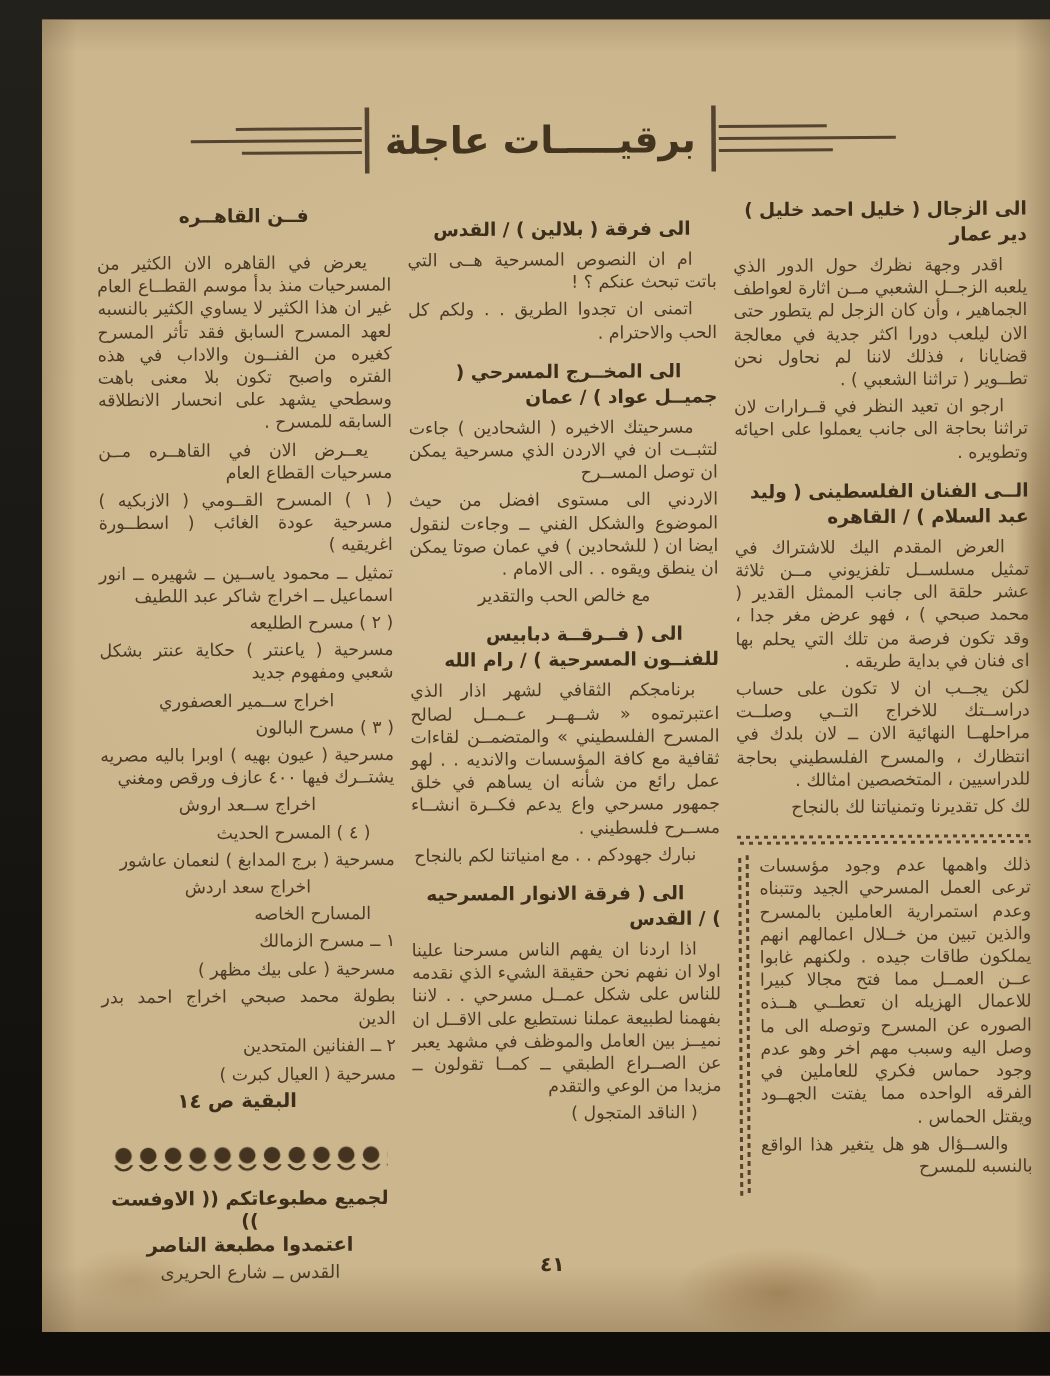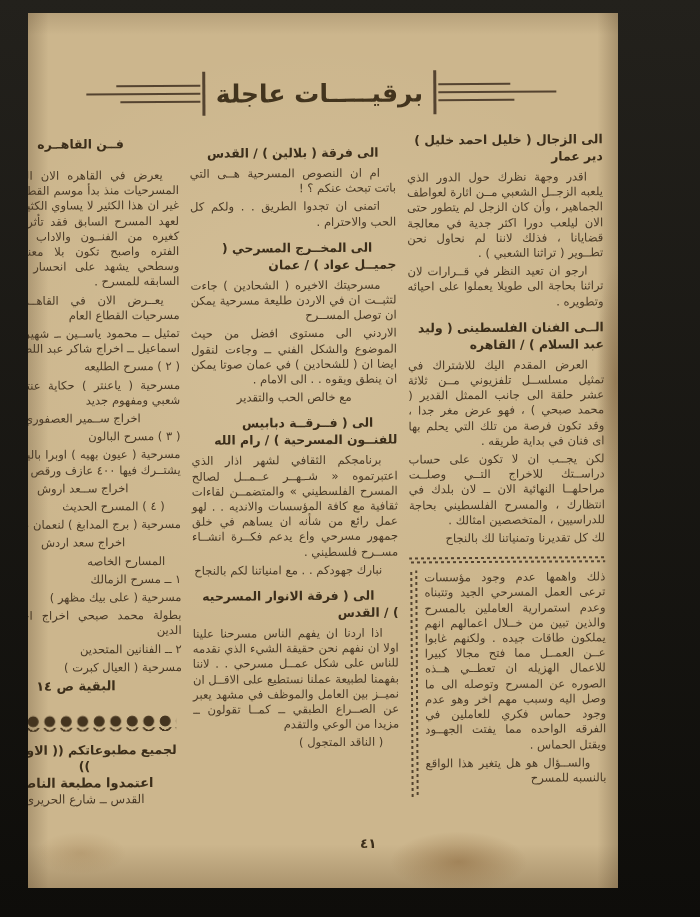--- a/index.html
+++ b/index.html
@@ -5,21 +5,21 @@
   html,body{margin:0;padding:0;}
   body{
     width:700px;height:917px;
     background:#14120e;
     font-family:"DejaVu Sans",sans-serif;
     overflow:hidden;
   }
   .scan{position:relative;width:700px;height:917px;background:linear-gradient(180deg,#23211c 0%,#0e0d0a 100%);}
   
   .paper{
-    position:absolute;left:28px;top:13px;width:590px;height:875px;
+    position:absolute;left:28px;top:13px;width:672px;height:875px;
     overflow:hidden;
     background-color:#ccb68d;
     background-image:
       radial-gradient(ellipse 95px 42px at 73% 97%, rgba(138,102,58,.55), rgba(138,102,58,0) 72%),
       radial-gradient(ellipse 26px 150px at 99.6% 42%, rgba(118,88,52,.45), rgba(118,88,52,0) 78%),
       radial-gradient(ellipse 60px 28px at 9% 96%, rgba(150,115,70,.30), rgba(150,115,70,0) 75%),
       radial-gradient(ellipse 480px 420px at 48% 38%, rgba(255,246,222,.14), rgba(255,246,222,0) 72%),
       linear-gradient(90deg, rgba(88,68,42,.28) 0, rgba(88,68,42,0) 3.5%, rgba(88,68,42,0) 96.5%, rgba(88,68,42,.32) 100%),
       linear-gradient(180deg, rgba(88,68,42,.18) 0, rgba(88,68,42,0) 2.5%, rgba(88,68,42,0) 95%, rgba(115,90,56,.38) 100%);
     color:#4a3a26;
@@ -138,21 +138,21 @@
             <span></span>
             <span></span>
           </div>
       </div>
 
       <div class="columns">
 
         <div class="col col-right">
           <h2 class="first">الى الزجال ( خليل احمد خليل ) دير عمار</h2>
           <p>اقدر وجهة نظرك حول الدور الذي يلعبه الزجــل الشعبي مــن اثارة لعواطف الجماهير ، وأن كان الزجل لم يتطور حتى الان ليلعب دورا اكثر جدية في معالجة قضايانا ، فذلك لاننا لم نحاول نحن تطــوير ( تراثنا الشعبي ) .</p>
-          <p>ارجو ان تعيد النظر في قــرارات لان تراثنا بحاجة الى طويلا يعملوا على احيائه وتطويره .</p>
+          <p>ارجو ان تعيد النظر في قــرارات لان تراثنا بحاجة الى جانب يعملوا على احيائه وتطويره .</p>
           <h2>الــى الفنان الفلسطينى ( وليد عبد السلام ) / القاهره</h2>
           <p>العرض المقدم اليك للاشتراك في تمثيل مسلســل تلفزيوني مــن ثلاثة عشر حلقة الى جانب الممثل القدير ( محمد صبحي ) ، فهو عرض مغر جدا ، وقد تكون فرصة من تلك التي يحلم بها اى فنان في بداية طريقه .</p>
           <p class="noindent">لكن يجــب ان لا تكون على حساب دراســتك للاخراج التــي وصلــت مراحلهــا النهائية الان ــ لان بلدك في انتظارك ، والمسرح الفلسطيني بحاجة للدراسيين ، المتخصصين امثالك .</p>
           <p class="noindent">لك كل تقديرنا وتمنياتنا لك بالنجاح</p>
 
           <div class="zigzag-h"></div>
           <div class="boxed">
             <div class="boxed-text">
               <p class="noindent">ذلك واهمها عدم وجود مؤسسات ترعى العمل المسرحي الجيد وتتبناه وعدم استمرارية العاملين بالمسرح والذين تبين من خــلال اعمالهم انهم يملكون طاقات جيده . ولكنهم غابوا عــن العمــل مما فتح مجالا كبيرا للاعمال الهزيله ان تعطــي هــذه الصوره عن المسرح وتوصله الى ما وصل اليه وسبب مهم اخر وهو عدم وجود حماس فكري للعاملين في الفرقه الواحده مما يفتت الجهــود ويقتل الحماس .</p>
               <p>والســؤال هو هل يتغير هذا الواقع بالنسبه للمسرح</p>
@@ -160,37 +160,38 @@
             <div class="zigzag-v"></div>
           </div>
         </div>
 
         <div class="col col-middle">
           <h2 class="first center">الى فرقة ( بلالين ) / القدس</h2>
           <p>ام ان النصوص المسرحية هــى التي باتت تبحث عنكم ؟ !</p>
           <p>اتمنى ان تجدوا الطريق . . ولكم كل الحب والاحترام .</p>
 
           <h2 class="ind">الى المخــرج المسرحي ( جميــل عواد ) / عمان</h2>
-          <p>مسرحيتك الاخيره ( الشحادين ) جاءت لتثبــت ان في الاردن طليعة مسرحية يمكن ان توصل المســرح</p>
+          <p>مسرحيتك الاخيره ( الشحادين ) جاءت لتثبــت ان في الاردن الذي مسرحية يمكن ان توصل المســرح</p>
           <p class="noindent">الاردني الى مستوى افضل من حيث الموضوع والشكل الفني ــ وجاءت لنقول ايضا ان ( للشحادين ) في عمان صوتا يمكن ان ينطق ويقوه . . الى الامام .</p>
           <p class="center">مع خالص الحب والتقدير</p>
 
           <h2 class="ind">الى ( فــرقــة دبابيس للفنــون المسرحية ) / رام الله</h2>
           <p>برنامجكم الثقافي لشهر اذار الذي اعتبرتموه « شــهــر عــمــل لصالح المسرح الفلسطيني » والمتضمــن لقاءات ثقافية مع كافة المؤسسات والانديه . . لهو عمل رائع من شأنه ان يساهم في خلق جمهور مسرحي واع يدعم فكــرة انشــاء مســرح فلسطيني .</p>
           <p>نبارك جهودكم . . مع امنياتنا لكم بالنجاح</p>
 
           <h2 class="ind">الى ( فرقة الانوار المسرحيه ) / القدس</h2>
           <p>اذا اردنا ان يفهم الناس مسرحنا علينا اولا ان نفهم نحن حقيقة الشيء الذي نقدمه للناس على شكل عمــل مسرحي . . لاننا بفهمنا لطبيعة عملنا نستطيع على الاقــل ان نميــز بين العامل والموظف في مشهد يعبر عن الصــراع الطبقي ــ كمــا تقولون ــ مزيدا من الوعي والتقدم</p>
           <p>( الناقد المتجول )</p>
         </div>
 
         <div class="col col-left">
           <h2 class="first center">فــن القاهــره</h2>
           <p>يعرض في القاهره الان الكثير من المسرحيات منذ بدأ موسم القطــاع العام غير ان هذا الكثير لا يساوي الكثير بالنسبه لعهد المسرح السابق فقد تأثر المسرح كغيره من الفنــون والاداب في هذه الفتره واصبح تكون بلا معنى باهت وسطحي يشهد على انحسار الانطلاقه السابقه للمسرح .</p>
           <p>يعــرض الان في القاهــره مــن مسرحيات القطاع العام</p>
+          <p class="noindent">( ١ ) المسرح القــومي ( الازبكيه ) مسرحية عودة الغائب ( اسطــورة اغريقيه )</p>
           <p class="noindent">تمثيل ــ محمود ياســين ــ شهيره ــ انور اسماعيل ــ اخراج شاكر عبد اللطيف</p>
           <p class="noindent">( ٢ ) مسرح الطليعه</p>
           <p class="noindent">مسرحية ( ياعنتر ) حكاية عنتر بشكل شعبي ومفهوم جديد</p>
           <p class="center">اخراج ســمير العصفوري</p>
           <p class="noindent">( ٣ ) مسرح البالون</p>
           <p class="noindent">مسرحية ( عيون بهيه ) اوبرا باليه مصريه يشتــرك فيها ٤٠٠ عازف ورقص ومغني</p>
           <p class="center">اخراج ســعد اروش</p>
           <p>( ٤ ) المسرح الحديث</p>
           <p class="noindent">مسرحية ( برج المدابغ ) لنعمان عاشور</p>
           <p class="center">اخراج سعد اردش</p>

